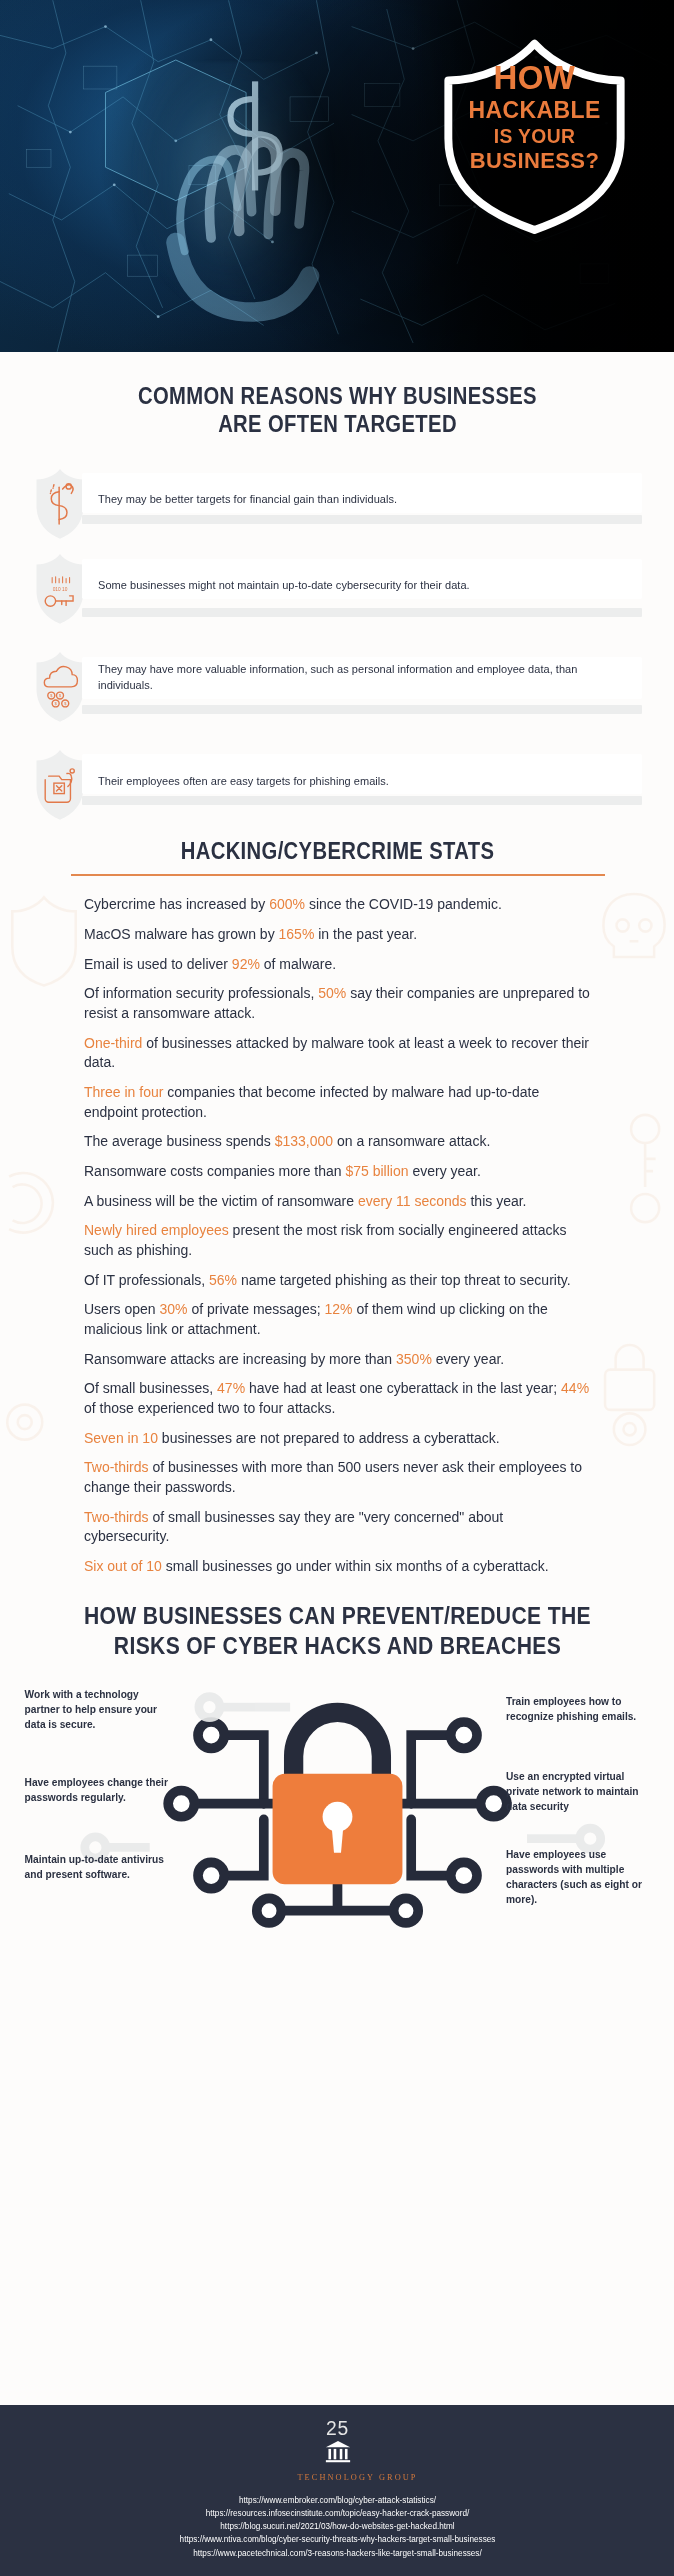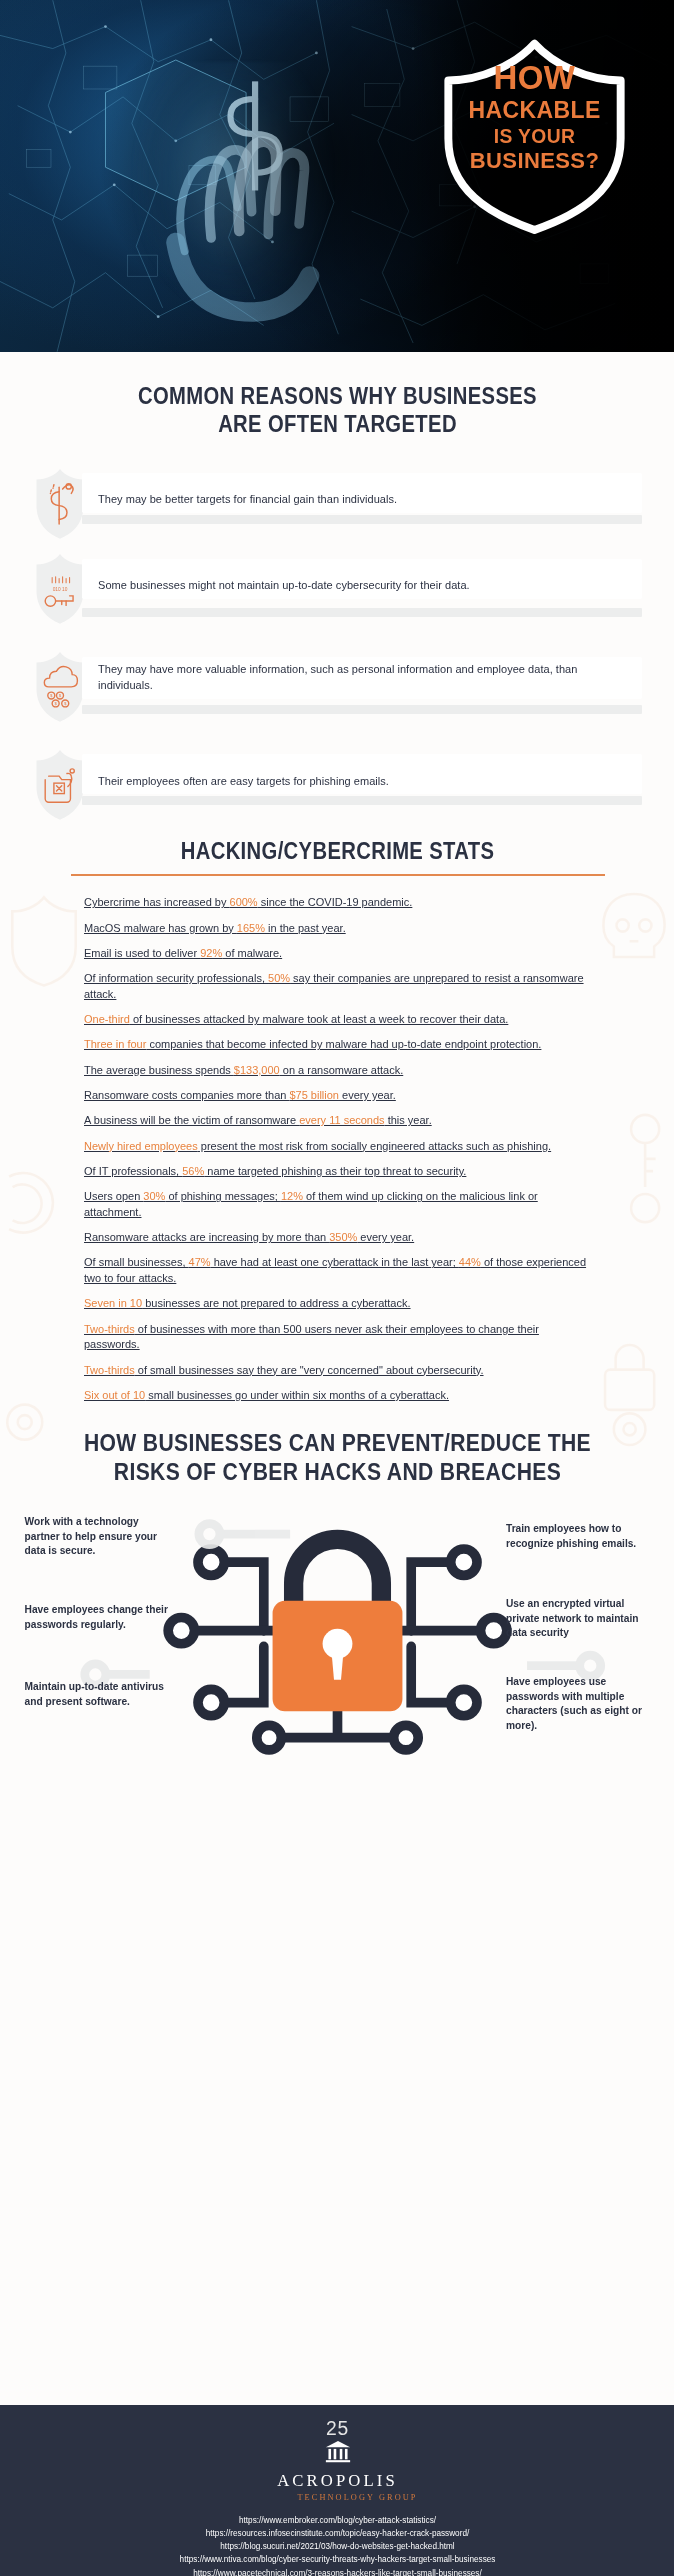--- a/index.html
+++ b/index.html
@@ -137,27 +137,26 @@
     margin: 8.8px auto 0;
     background: #e3884f;
   }
   .stats-body {
     position: relative;
     margin: 19.3px 0 0 0;
     padding: 0 84px 0 84px;
   }
   .stat-line {
     color: #2b3142;
-    font-size: 11px;
+    font-size: 14px;
     line-height: 1.42;
     margin-bottom: 9.7px;
     font-family: "Liberation Sans Narrow", "Liberation Sans", sans-serif;
     position: relative;
     z-index: 2;
-    text-decoration: underline;
   }
   .stat-line b { color: #e8833f; font-weight: normal; }
 
   
   .wm {
     position: absolute;
     opacity: .30;
     z-index: 1;
     pointer-events: none;
   }
@@ -457,21 +456,21 @@
           <div class="stat-line"><span>MacOS malware has grown by </span><b>165%</b><span> in the past year.</span></div>
           <div class="stat-line"><span>Email is used to deliver </span><b>92%</b><span> of malware.</span></div>
           <div class="stat-line"><span>Of information security professionals, </span><b>50%</b><span> say their companies are unprepared to resist a ransomware attack.</span></div>
           <div class="stat-line"><b>One-third</b><span> of businesses attacked by malware took at least a week to recover their data.</span></div>
           <div class="stat-line"><b>Three in four</b><span> companies that become infected by malware had up-to-date endpoint protection.</span></div>
           <div class="stat-line"><span>The average business spends </span><b>$133,000</b><span> on a ransomware attack.</span></div>
           <div class="stat-line"><span>Ransomware costs companies more than </span><b>$75 billion</b><span> every year.</span></div>
           <div class="stat-line"><span>A business will be the victim of ransomware </span><b>every 11 seconds</b><span> this year.</span></div>
           <div class="stat-line"><b>Newly hired employees</b><span> present the most risk from socially engineered attacks such as phishing.</span></div>
           <div class="stat-line"><span>Of IT professionals, </span><b>56%</b><span> name targeted phishing as their top threat to security.</span></div>
-          <div class="stat-line"><span>Users open </span><b>30%</b><span> of phishing messages; </span><b>12%</b><span> of them wind up clicking on the malicious link or attachment.</span></div>
+          <div class="stat-line"><span>Users open </span><b>30%</b><span> of private messages; </span><b>12%</b><span> of them wind up clicking on the malicious link or attachment.</span></div>
           <div class="stat-line"><span>Ransomware attacks are increasing by more than </span><b>350%</b><span> every year.</span></div>
           <div class="stat-line"><span>Of small businesses, </span><b>47%</b><span> have had at least one cyberattack in the last year; </span><b>44%</b><span> of those experienced two to four attacks.</span></div>
           <div class="stat-line"><b>Seven in 10</b><span> businesses are not prepared to address a cyberattack.</span></div>
           <div class="stat-line"><b>Two-thirds</b><span> of businesses with more than 500 users never ask their employees to change their passwords.</span></div>
           <div class="stat-line"><b>Two-thirds</b><span> of small businesses say they are "very concerned" about cybersecurity.</span></div>
           <div class="stat-line"><b>Six out of 10</b><span> small businesses go under within six months of a cyberattack.</span></div>
         </div>
     </div>
   </div>
 
@@ -532,21 +531,20 @@
   <div class="footer">
     <div class="logo-25">25</div>
     <svg class="logo-mark" viewBox="0 0 30 26">
       <polygon points="15,1 29,8 1,8" fill="#ffffff"></polygon>
       <rect x="4" y="10" width="3" height="12" fill="#ffffff"></rect>
       <rect x="10" y="10" width="3" height="12" fill="#ffffff"></rect>
       <rect x="17" y="10" width="3" height="12" fill="#ffffff"></rect>
       <rect x="23" y="10" width="3" height="12" fill="#ffffff"></rect>
       <rect x="1" y="23" width="28" height="2.4" fill="#ffffff"></rect>
     </svg>
-    <div class="logo-name">ACROPOLIS</div>
     <div class="logo-sub">TECHNOLOGY GROUP</div>
     <div class="sources" id="sources">
         <div>https://www.embroker.com/blog/cyber-attack-statistics/</div>
         <div>https://resources.infosecinstitute.com/topic/easy-hacker-crack-password/</div>
         <div>https://blog.sucuri.net/2021/03/how-do-websites-get-hacked.html</div>
         <div>https://www.ntiva.com/blog/cyber-security-threats-why-hackers-target-small-businesses</div>
         <div>https://www.pacetechnical.com/3-reasons-hackers-like-target-small-businesses/</div>
       </div>
   </div>
 

